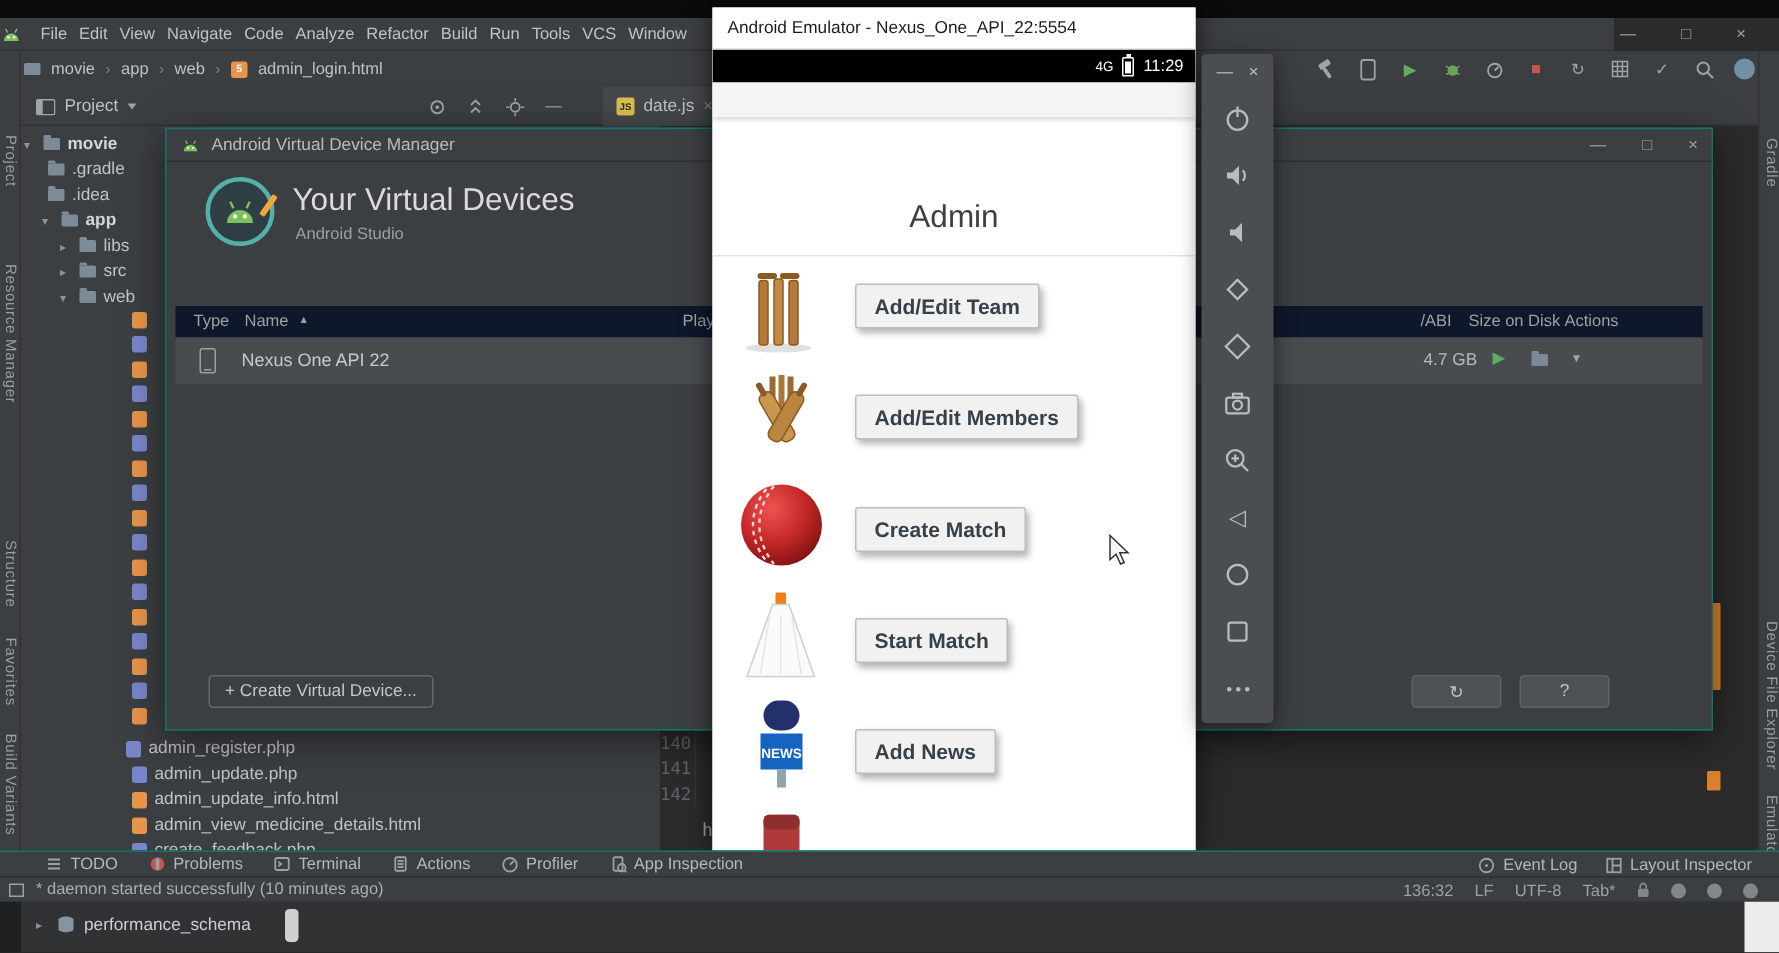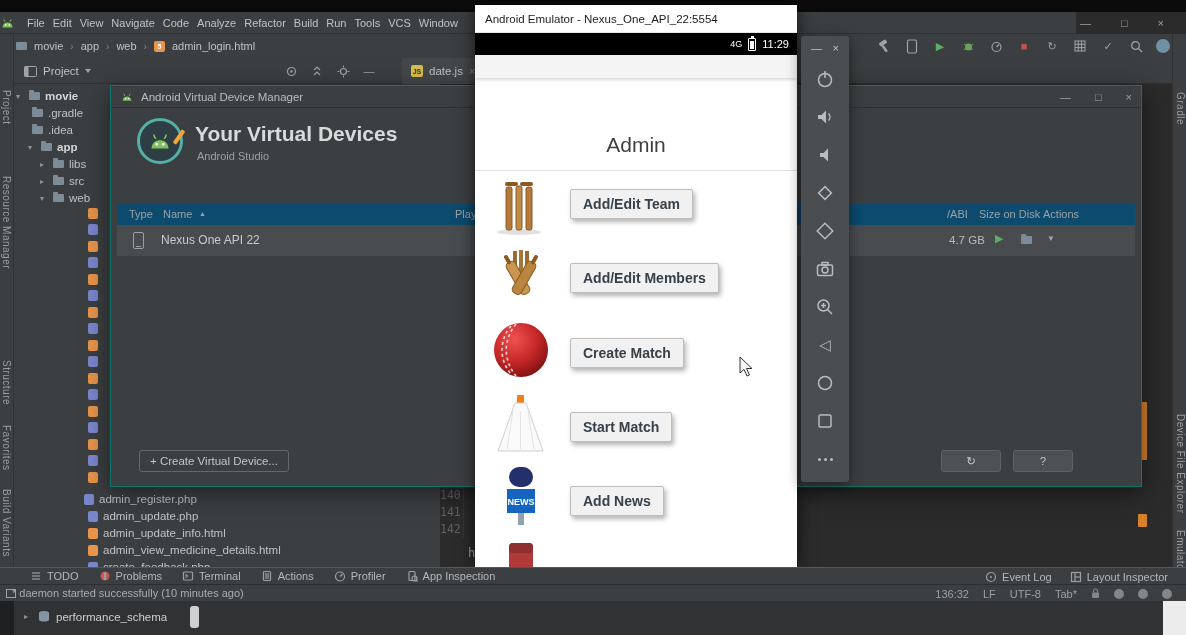--- a/index.html
+++ b/index.html
@@ -51,23 +51,23 @@
 .scroll-mark{position:absolute;left:1138px;width:9px;background:#d9822b;border-radius:1px}
 #inspections{position:absolute;left:1096px;top:86px;display:flex;align-items:center;gap:4px;font-size:11px;color:#b9bdbf}
 .warn-tri{color:#d6a843;font-size:8px}
 .insp-chev{color:#8a8f92;font-size:8px}
 
 #avd{position:absolute;left:110px;top:85px;width:1032px;height:402px;background:#3c3f41;border:1px solid #0f766e;box-shadow:0 6px 24px rgba(0,0,0,.5)}
 #avd-title{height:22px;border-bottom:1px solid #2e3133;display:flex;align-items:center;gap:7px;padding:0 9px;font-size:11.5px;color:#b8bcbe}
 #avd-controls{margin-left:auto;display:flex;gap:24px;color:#9fa4a7;font-size:11px}
 #avd-avatar{position:absolute;left:26px;top:32px;width:46px;height:46px;border-radius:50%;background:#2f3d45;border:3px solid #53b1a8;display:flex;align-items:center;justify-content:center}
 #avd-pencil{position:absolute;right:-1px;top:8px;width:4px;height:16px;background:#f4a63a;transform:rotate(35deg);border-radius:1px}
-#avd-heading{position:absolute;left:84px;top:36px;font-size:21px;color:#d8dadc;font-weight:700}
+#avd-heading{position:absolute;left:84px;top:36px;font-size:21px;color:#d8dadc;font-weight:400}
 #avd-sub{position:absolute;left:86px;top:64px;font-size:11px;color:#9aa0a3}
-#avd-thead{position:absolute;left:6px;right:6px;top:118px;height:21px;background:#0c4a6e;font-size:11px;color:#9ba1a5}
+#avd-thead{position:absolute;left:6px;right:6px;top:118px;height:21px;background:#0f172a;font-size:11px;color:#9ba1a5}
 #avd-thead span{position:absolute;top:4px}
 #avd-row{position:absolute;left:6px;right:6px;top:139px;height:31px;background:#484c4f;font-size:12px;color:#c6cacd}
 #avd-row>*{position:absolute}
 .phone-ic{left:16px;top:7px;width:11px;height:17px;border:1px solid #9aa0a3;border-radius:2px}
 .phone-ic::after{content:'';position:absolute;left:2px;bottom:1px;right:2px;height:1px;background:#9aa0a3}
 .avd-btn{position:absolute;bottom:14px;height:22px;border:1px solid #64686a;border-radius:3px;background:transparent;color:#c2c6c8;font-size:11.5px;font-family:inherit;display:flex;align-items:center;justify-content:center;padding:0 10px}
 .avd-btn.filled{background:#4d5153;border-color:#5e6264}
 
 #emu{position:absolute;left:475px;top:5px;width:322px;height:562px;box-shadow:0 0 16px rgba(0,0,0,.7);background:#fff;z-index:3}
 #emu-title{height:28px;background:#fff;display:flex;align-items:center;padding:0 10px;font-size:11.5px;color:#1c1c1c;border-bottom:1px solid #e6e6e6}
@@ -96,21 +96,21 @@
 .dots i{width:3px;height:3px;border-radius:50%;background:#b9bcbe}
 
 #cursor{position:absolute;left:739px;top:356px;z-index:10}
 
 #statusbar{position:absolute;left:0;top:567px;width:1186px;height:17px;background:#3c3f41;border-top:1px solid #0f766e;display:flex;align-items:center;gap:20px;padding-left:30px;font-size:11px;color:#b4b8ba;z-index:5}
 .sb-item{display:flex;align-items:center;gap:5px}
 .sb-item svg{stroke:#9aa0a3;fill:none;stroke-width:1.2}
 #statusbar-right{position:absolute;right:18px;top:0;height:17px;display:flex;align-items:center;gap:18px}
 #msgbar{position:absolute;left:0;top:584px;width:1186px;height:17px;background:#3c3f41;border-top:1px solid #2c2e30;font-size:11px;color:#a9adaf;z-index:5}
 #tw-toggle{position:absolute;left:6px;top:4px;width:10px;height:9px;border:1px solid #9aa0a3}
-#msg-text{position:absolute;left:12px;top:2px}
+#msg-text{position:absolute;left:24px;top:2px}
 #msg-right{position:absolute;right:14px;top:0;height:17px;display:flex;align-items:center;gap:14px;color:#9ba0a3}
 .mini-circle{width:10px;height:10px;border-radius:50%;background:#82878a}
 
 #bottomwin{position:absolute;left:0;top:601px;width:1186px;height:34px;background:#303234}
 #bw-left-dark{position:absolute;left:0;top:0;width:14px;height:34px;background:#1f2022}
 #bw-item{position:absolute;left:24px;top:9px;display:flex;align-items:center;gap:6px;font-size:11.5px;color:#cdd0d2}
 #bw-thumb{position:absolute;left:190px;top:5px;width:9px;height:22px;background:#cfcfcf;border-radius:3px}
 #bw-corner{position:absolute;left:1163px;top:0;width:23px;height:34px;background:#ececec}
 </style>
 </head>

